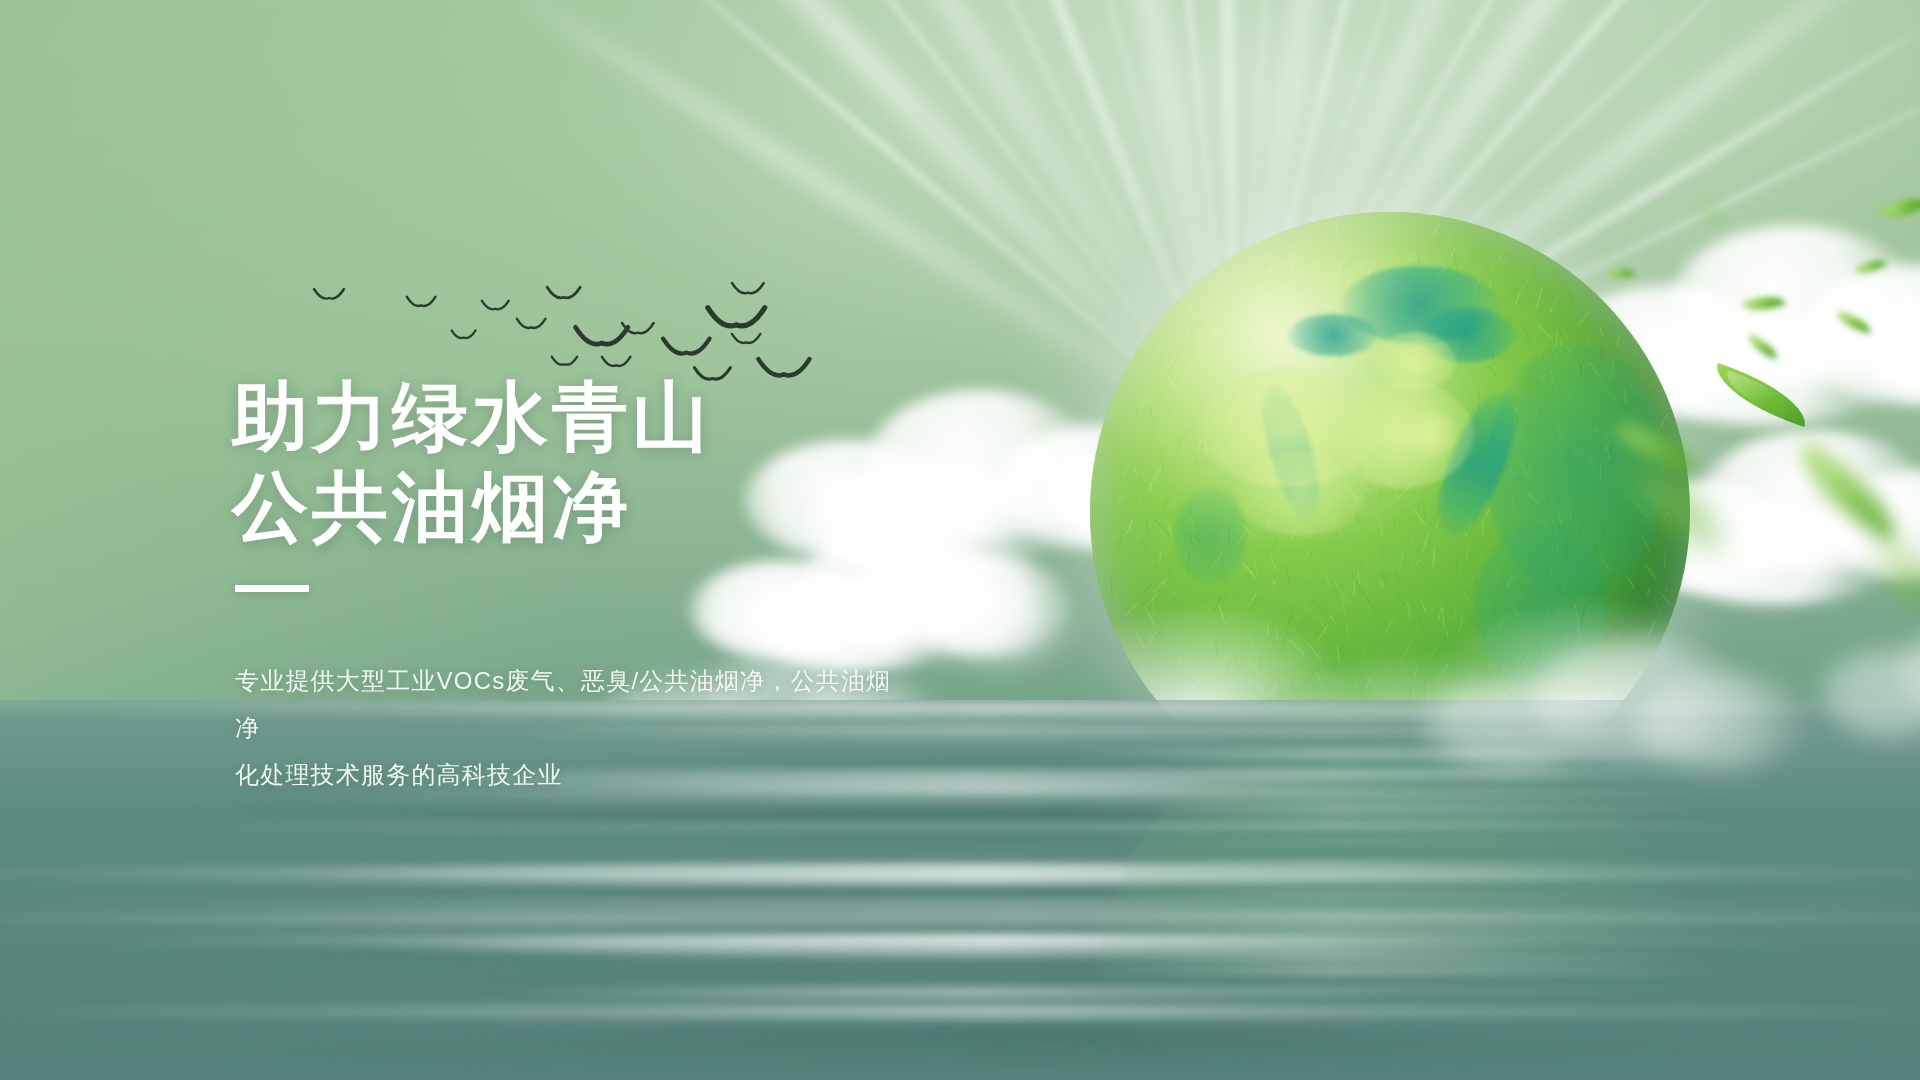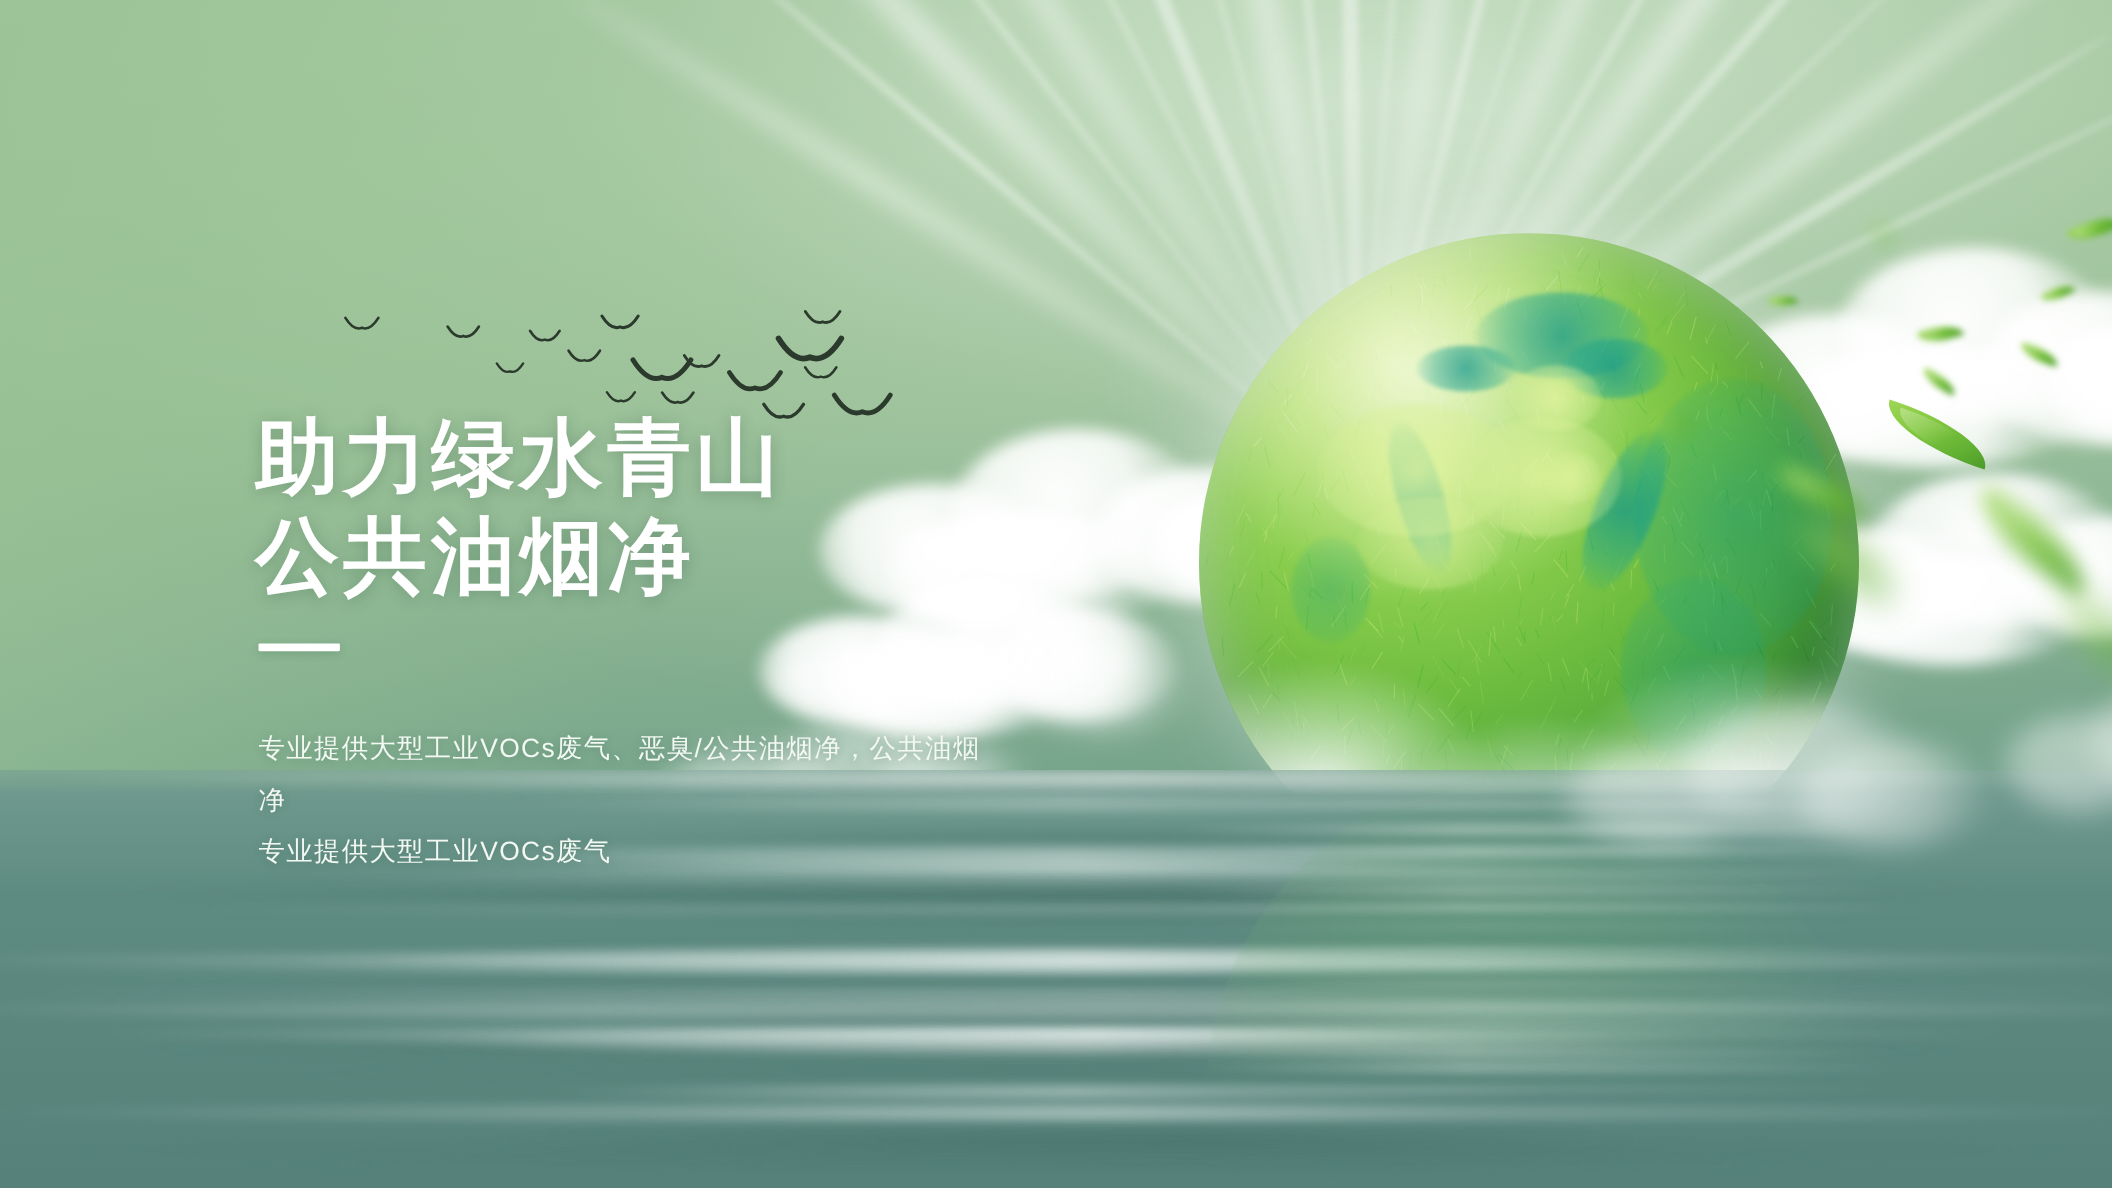--- a/index.html
+++ b/index.html
@@ -1112,17 +1112,17 @@
     </div>
 
   <div class="copy">
     <h1 class="headline">
       <span>助力绿水青山</span>
       <span>公共油烟净</span>
     </h1>
     <div class="rule"></div>
     <p class="sub">
       <span>专业提供大型工业VOCs废气、恶臭/公共油烟净，公共油烟净</span>
-      <span>专业提供大型工业VOCs废气</span>
+      <span>化处理技术服务的高科技企业</span>
     </p>
   </div>
 
 </div>
 
 </body></html>

